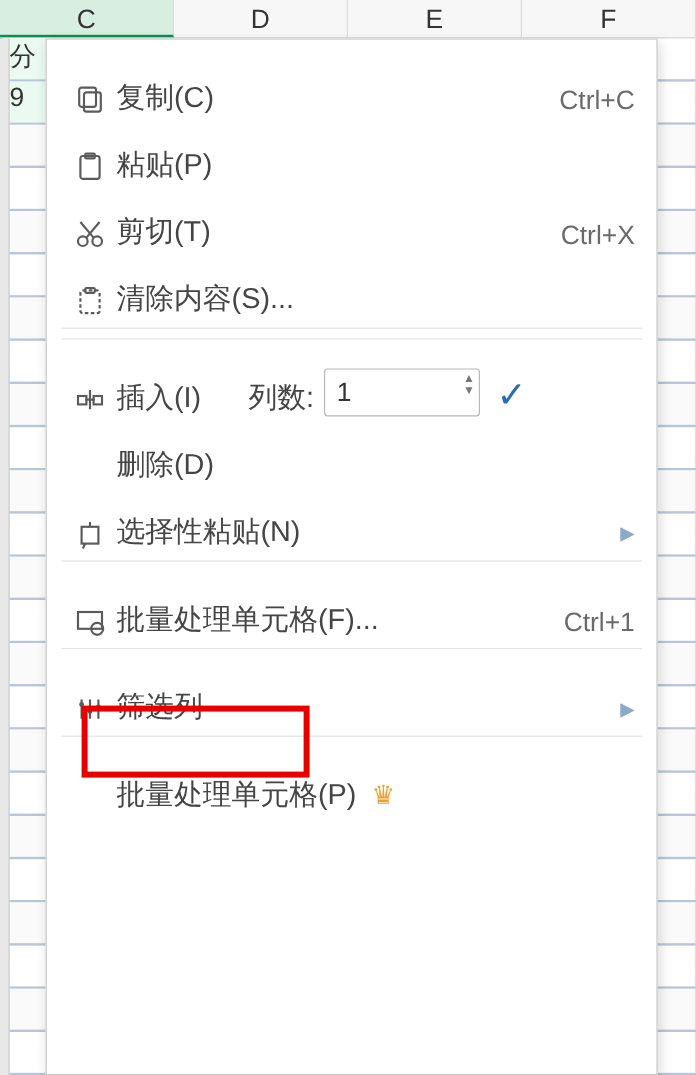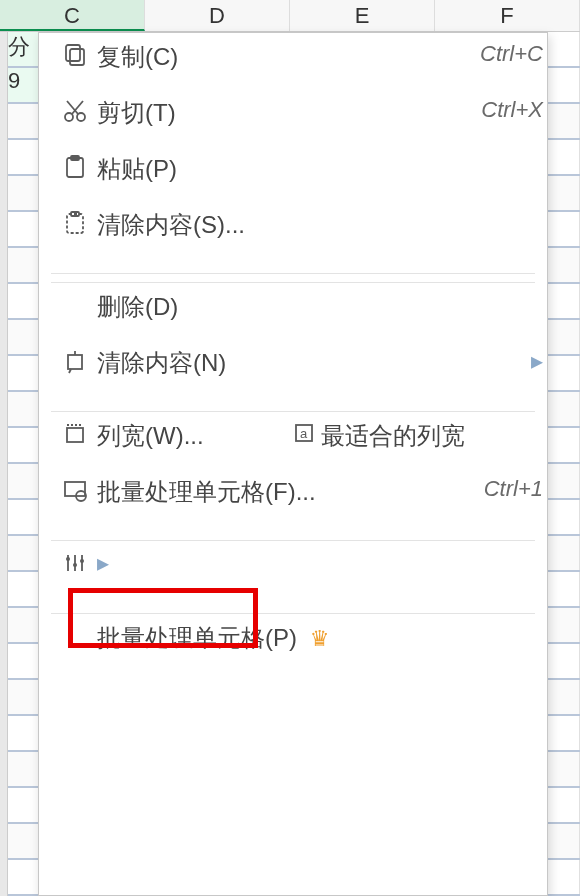--- a/index.html
+++ b/index.html
@@ -24,30 +24,30 @@
     left: 38px; top: 32px;
     width: 510px;
     height: 864px;
     background: #fff;
     border: 1px solid #c7c7c7;
     box-shadow: 2px 4px 10px rgba(0,0,0,0.15);
     padding-top: 8px;
   }
   .menu-item {
     display: flex;
-    align-items: flex-start;
+    align-items: flex-end;
     height: 56px;
-    padding: 0 4px 0 14px;
+    padding: 0 18px 0 14px;
     font-size: 24px;
     color: #454545;
     cursor: default;
   }
   .menu-item .ico { width: 44px; display:flex; align-items:center; justify-content:center; }
   .menu-item .lbl { flex: 1; }
-  .menu-item .shortcut { color: #6a6a6a; font-size: 22px; font-style: italic; }
+  .menu-item .shortcut { color: #6a6a6a; font-size: 22px; }
   .menu-item .trail { color: #8aa8c8; display:flex; align-items:center; }
   .sep { height: 1px; background: #e3e3e3; margin: 8px 12px; }
 
   .inline-input {
     width: 130px; height: 40px; border: 1px solid #b8b8b8; border-radius: 3px;
     font-size: 22px; padding: 0 22px 0 10px; color: #333;
   }
   .spin { position: relative; display:inline-block; }
   .spin .arrows { position:absolute; right:4px; top:4px; display:flex; flex-direction:column; font-size:10px; color:#777; line-height:10px; }
 
@@ -232,91 +232,92 @@
           <rect class="ico-stroke" x="9" y="8" width="14" height="16" rx="2"></rect>
         </svg>
     </span>
     <span class="lbl">复制(C)</span>
     <span class="shortcut">Ctrl+C</span>
   </div>
 
   <div class="menu-item">
     <span class="ico">
       <svg width="28" height="28" viewBox="0 0 28 28">
+          <rect class="ico-stroke" x="6" y="5" width="16" height="19" rx="2"></rect>
+          <rect class="ico-stroke" x="10" y="3" width="8" height="4" rx="1"></rect>
+        </svg>
+    </span>
+    <span class="lbl">粘贴(P)</span>
+  </div>
+
+  <div class="menu-item">
+    <span class="ico">
+      <svg width="28" height="28" viewBox="0 0 28 28">
           <circle class="ico-stroke" cx="8" cy="20" r="4"></circle>
           <circle class="ico-stroke" cx="20" cy="20" r="4"></circle>
           <line class="ico-stroke" x1="11" y1="17" x2="22" y2="4"></line>
           <line class="ico-stroke" x1="17" y1="17" x2="6" y2="4"></line>
         </svg>
     </span>
     <span class="lbl">剪切(T)</span>
     <span class="shortcut">Ctrl+X</span>
   </div>
 
   <div class="menu-item">
     <span class="ico">
       <svg width="28" height="28" viewBox="0 0 28 28">
-          <rect class="ico-stroke" x="6" y="5" width="16" height="19" rx="2"></rect>
-          <rect class="ico-stroke" x="10" y="3" width="8" height="4" rx="1"></rect>
-        </svg>
-    </span>
-    <span class="lbl">粘贴(P)</span>
-  </div>
-
-  <div class="menu-item">
-    <span class="ico">
-      <svg width="28" height="28" viewBox="0 0 28 28">
           <rect class="ico-stroke" x="6" y="5" width="16" height="19" rx="2" stroke-dasharray="3 2"></rect>
           <rect class="ico-stroke" x="10" y="3" width="8" height="4" rx="1"></rect>
         </svg>
     </span>
     <span class="lbl">清除内容(S)...</span>
   </div>
 
   <div class="sep"></div>
 
 
   <div class="sep"></div>
 
+  <div class="menu-item">
+    <span class="ico">
+      <svg width="28" height="28" viewBox="0 0 28 28">
+          <rect class="ico-stroke" x="4" y="11" width="7" height="7"></rect>
+          <rect class="ico-stroke" x="17" y="11" width="7" height="7"></rect>
+          <line class="ico-stroke" x1="14" y1="6" x2="14" y2="22"></line>
+          <line class="ico-stroke" x1="10" y1="14" x2="18" y2="14"></line>
+        </svg>
+    </span>
+    <span class="lbl" style="flex:0 0 110px;">插入(I)</span>
+    <span style="margin-right:8px;">列数:</span>
+    <span class="spin">
+      <input class="inline-input" value="1" style="">
+      <span class="arrows">▲<br>▼</span>
+    </span>
+    <span class="check">✓</span>
+  </div>
 
   <div class="menu-item">
     <span class="ico"></span>
     <span class="lbl">删除(D)</span>
   </div>
 
   <div class="menu-item">
     <span class="ico">
       <svg width="28" height="28" viewBox="0 0 28 28">
           <rect class="ico-stroke" x="7" y="8" width="14" height="14"></rect>
           <line class="ico-stroke" x1="14" y1="4" x2="14" y2="8"></line>
           <line class="ico-stroke" x1="10" y1="22" x2="8" y2="26"></line>
         </svg>
     </span>
-    <span class="lbl">清除内容(N)</span>
+    <span class="lbl">选择性粘贴(N)</span>
     <span class="trail">▸</span>
   </div>
 
   <div class="sep"></div>
 
-  <div class="menu-item">
-    <span class="ico">
-      <svg width="28" height="28" viewBox="0 0 28 28">
-          <rect class="ico-stroke" x="6" y="8" width="16" height="14"></rect>
-          <line class="ico-stroke" x1="6" y1="5" x2="22" y2="5" stroke-dasharray="2 2"></line>
-        </svg>
-    </span>
-    <span class="lbl" style="flex:0 0 190px;">列宽(W)...</span>
-    <span class="ico" style="width:34px;">
-      <svg width="26" height="26" viewBox="0 0 26 26">
-          <rect class="ico-stroke" x="5" y="5" width="16" height="16"></rect>
-          <text x="9" y="18" font-size="13" fill="#5b5b5b">a</text>
-        </svg>
-    </span>
-    <span>最适合的列宽</span>
-  </div>
 
 
 
   <div class="menu-item">
     <span class="ico">
       <svg width="28" height="28" viewBox="0 0 28 28">
           <rect class="ico-stroke" x="4" y="6" width="20" height="14"></rect>
           <circle class="ico-stroke" cx="20" cy="20" r="5"></circle>
         </svg>
     </span>
@@ -330,20 +331,21 @@
     <span class="ico">
       <svg width="28" height="28" viewBox="0 0 28 28">
           <line class="ico-stroke" x1="7" y1="6" x2="7" y2="22"></line>
           <line class="ico-stroke" x1="14" y1="6" x2="14" y2="22"></line>
           <line class="ico-stroke" x1="21" y1="6" x2="21" y2="22"></line>
           <circle cx="7" cy="10" r="2" fill="#5b5b5b"></circle>
           <circle cx="14" cy="16" r="2" fill="#5b5b5b"></circle>
           <circle cx="21" cy="12" r="2" fill="#5b5b5b"></circle>
         </svg>
     </span>
+    <span class="lbl">筛选列</span>
     <span class="trail">▸</span>
   </div>
 
   <div class="sep"></div>
 
   <div class="menu-item">
     <span class="ico"></span>
     <span class="lbl">
       <span>批量处理单元格(P)</span>
       <span class="crown">♛</span>

